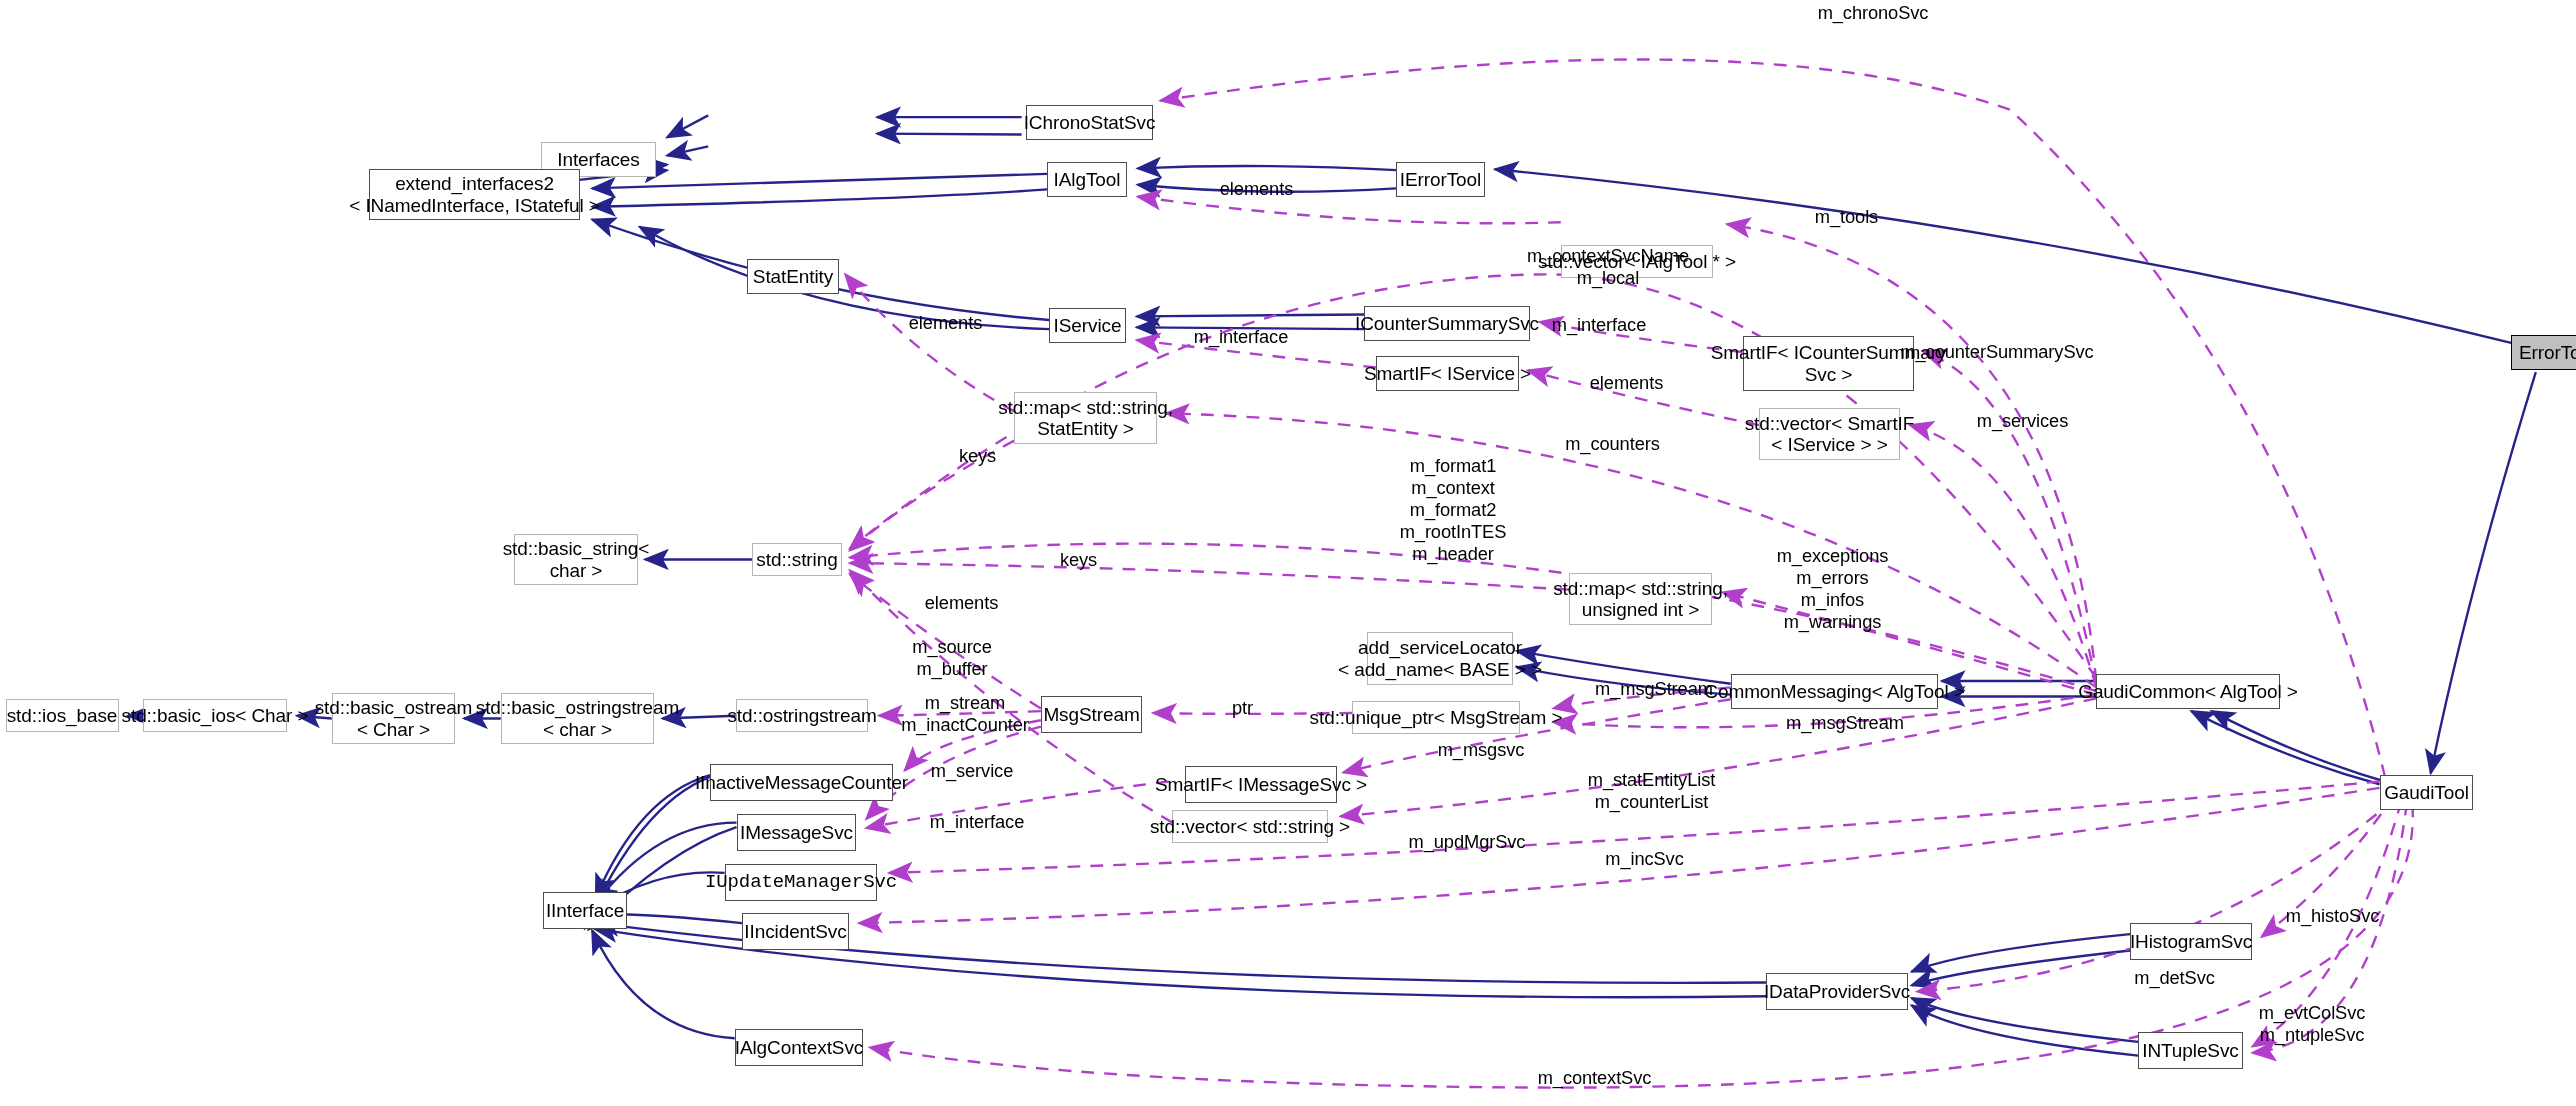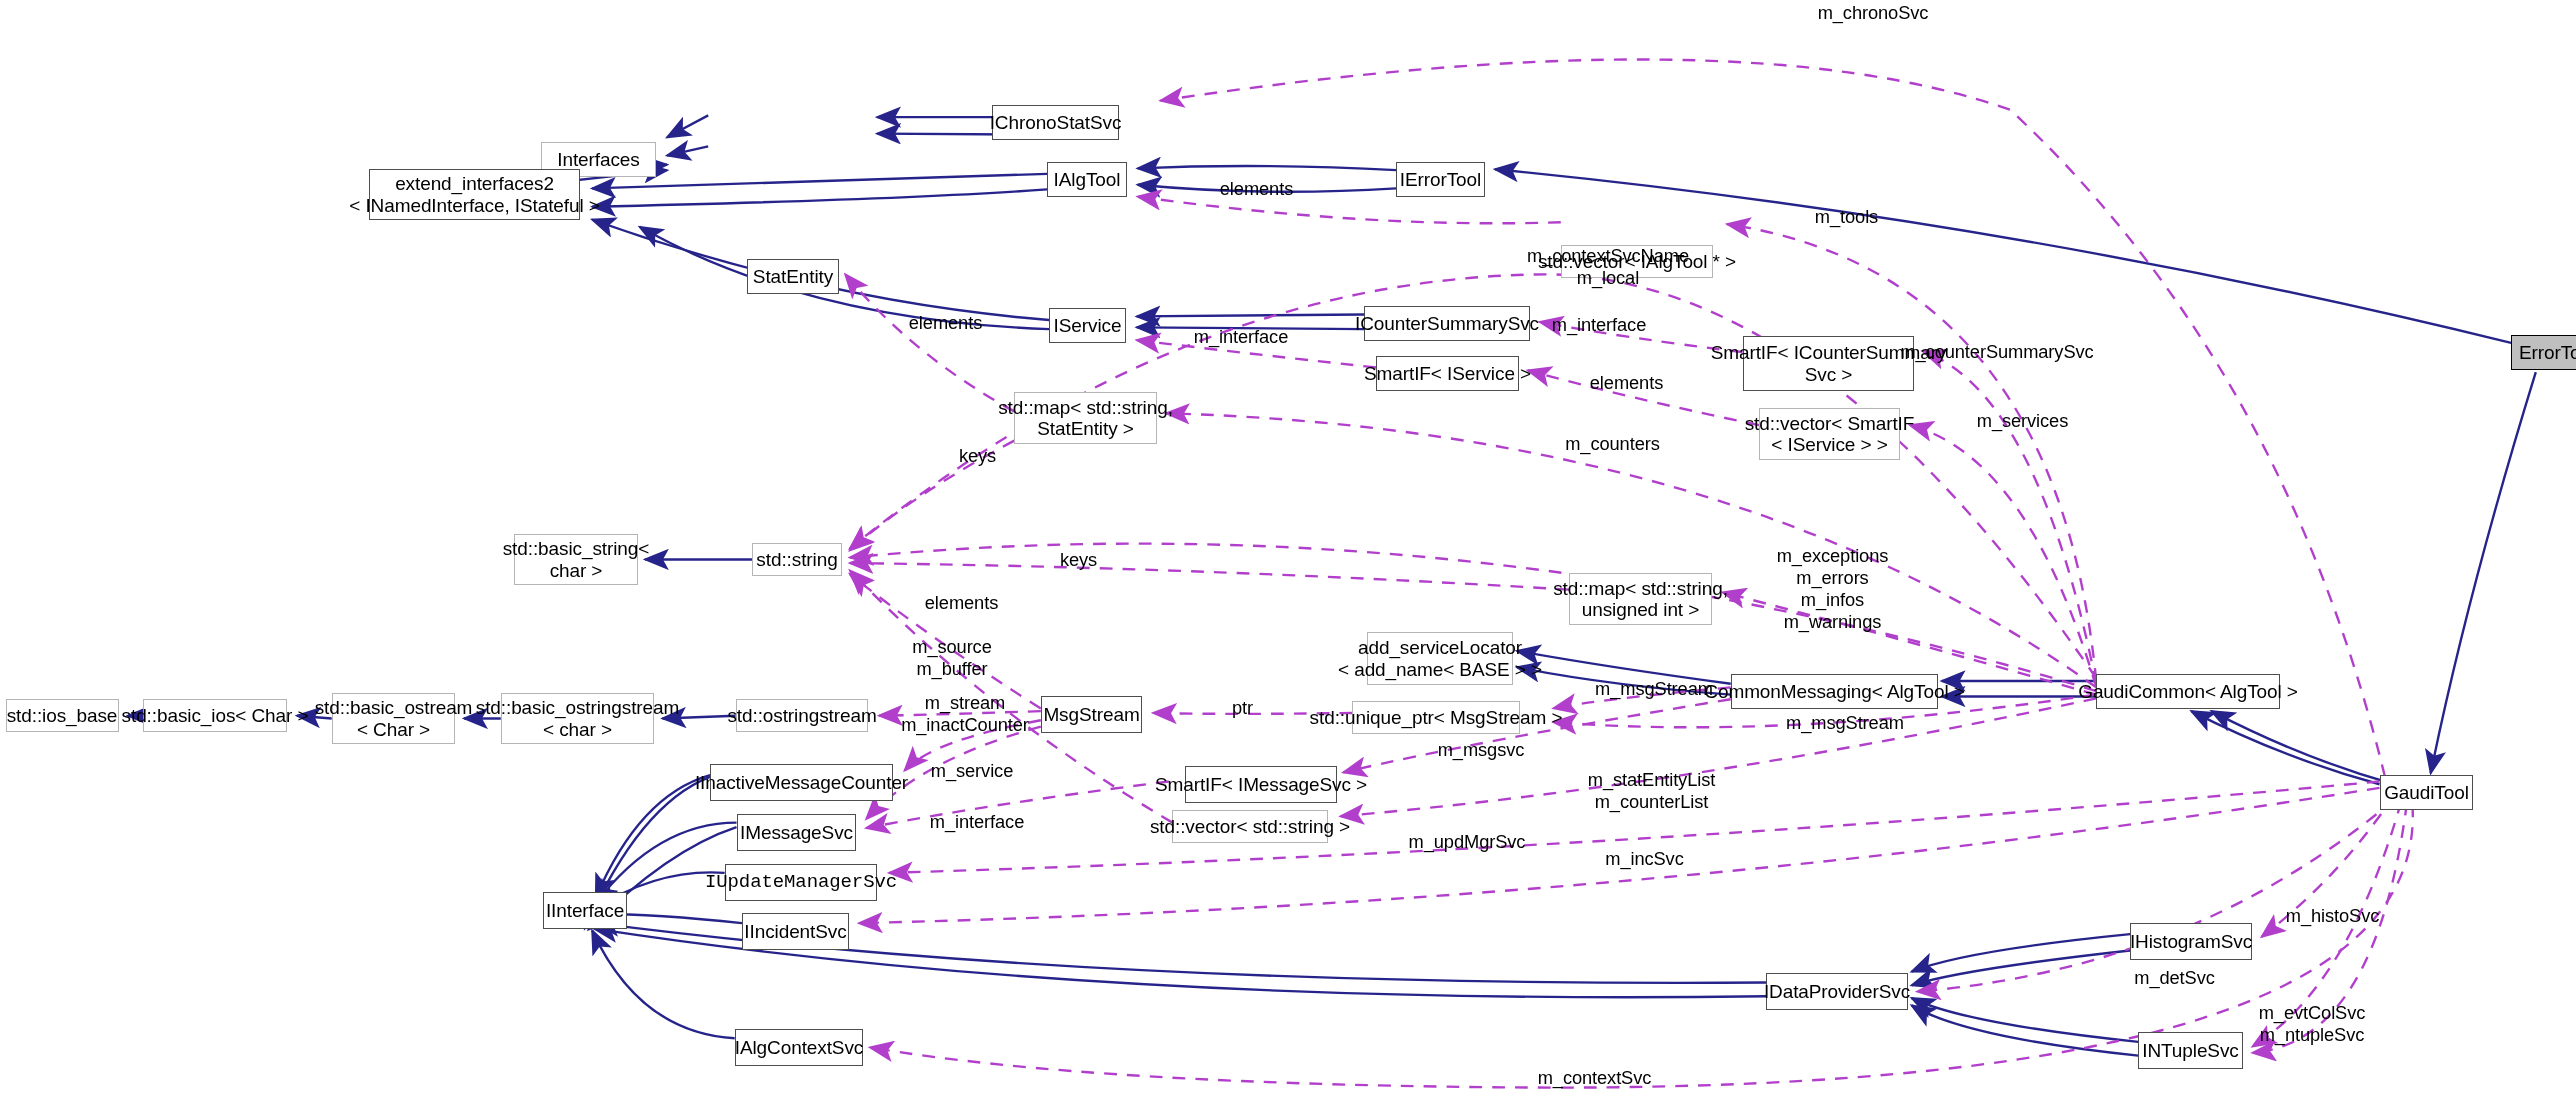--- a/index.html
+++ b/index.html
@@ -178,21 +178,21 @@
       <path d="M2628,876 Q2570,1080 2465,1145"></path>
       <path d="M2634,878 Q2600,1140 2465,1152"></path>
 
       <path d="M2640,880 Q2660,1190 1700,1190 Q1200,1188 952,1146"></path>
     </g>
   </svg>
 
   <div class="node thin" style="left:541px;top:142px;width:115px;height:35px;">Interfaces</div>
   <div class="node bold" style="left:369px;top:169px;width:211px;height:51px;">extend_interfaces2
 &lt; INamedInterface, IStateful &gt;</div>
-  <div class="node bold" style="left:992px;top:105px;width:127px;height:35px;">IChronoStatSvc</div>
+  <div class="node bold" style="left:1026px;top:105px;width:127px;height:35px;">IChronoStatSvc</div>
   <div class="node bold" style="left:1047px;top:162px;width:80px;height:35px;">IAlgTool</div>
   <div class="node bold" style="left:1396px;top:162px;width:89px;height:35px;">IErrorTool</div>
   <div class="node bold" style="left:747px;top:259px;width:92px;height:35px;">StatEntity</div>
   <div class="node bold" style="left:1049px;top:308px;width:77px;height:35px;">IService</div>
   <div class="node bold" style="left:1364px;top:306px;width:166px;height:35px;">ICounterSummarySvc</div>
   <div class="node bold" style="left:1376px;top:356px;width:143px;height:35px;">SmartIF&lt; IService &gt;</div>
   <div class="node thin" style="left:1561px;top:209px;width:152px;height:33px;margin-top:36px;">std::vector&lt; IAlgTool * &gt;</div>
   <div class="node bold" style="left:1743px;top:336px;width:171px;height:55px;">SmartIF&lt; ICounterSummary
 Svc &gt;</div>
   <div class="node thin" style="left:1759px;top:408px;width:141px;height:52px;">std::vector&lt; SmartIF
@@ -237,20 +237,25 @@
   <div class="elabel" style="left:1503px;top:245px;width:210px;">m_contextSvcName
 m_local</div>
   <div class="elabel" style="left:877px;top:312px;width:137px;">elements</div>
   <div class="elabel" style="left:1168px;top:326px;width:146px;">m_interface</div>
   <div class="elabel" style="left:1526px;top:314px;width:146px;">m_interface</div>
   <div class="elabel" style="left:1878px;top:341px;width:238px;">m_counterSummarySvc</div>
   <div class="elabel" style="left:1558px;top:372px;width:137px;">elements</div>
   <div class="elabel" style="left:1945px;top:410px;width:155px;">m_services</div>
   <div class="elabel" style="left:932px;top:445px;width:91px;">keys</div>
   <div class="elabel" style="left:1535px;top:433px;width:155px;">m_counters</div>
+  <div class="elabel" style="left:1366px;top:455px;width:174px;">m_format1
+m_context
+m_format2
+m_rootInTES
+m_header</div>
   <div class="elabel" style="left:1033px;top:549px;width:91px;">keys</div>
   <div class="elabel" style="left:1741px;top:545px;width:183px;">m_exceptions
 m_errors
 m_infos
 m_warnings</div>
   <div class="elabel" style="left:893px;top:592px;width:137px;">elements</div>
   <div class="elabel" style="left:879px;top:636px;width:146px;">m_source
 m_buffer</div>
   <div class="elabel" style="left:1206px;top:697px;width:73px;">ptr</div>
   <div class="elabel" style="left:1567px;top:678px;width:174px;">m_msgStream</div>

